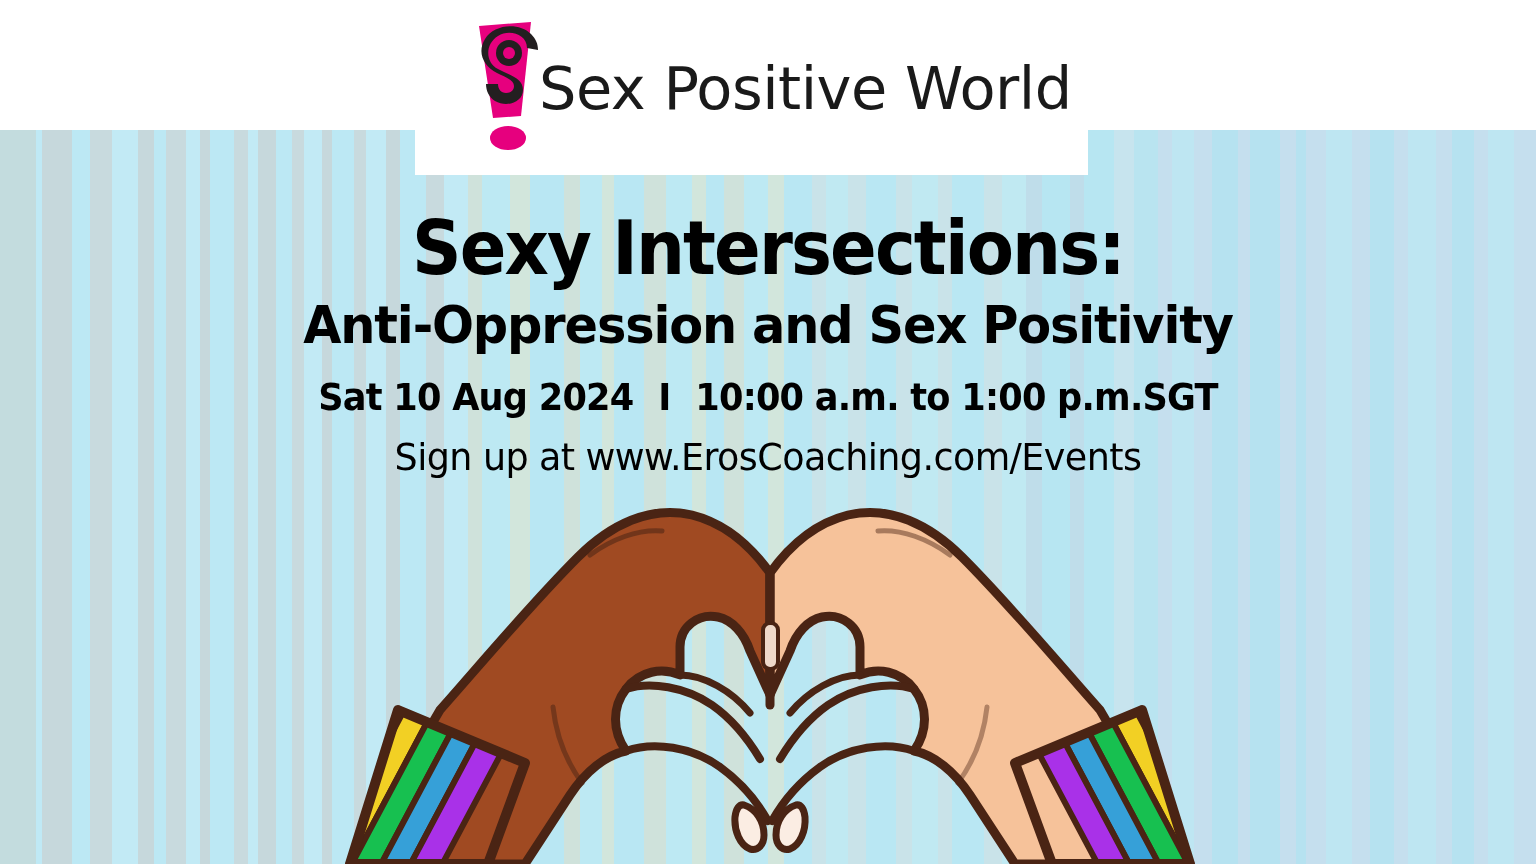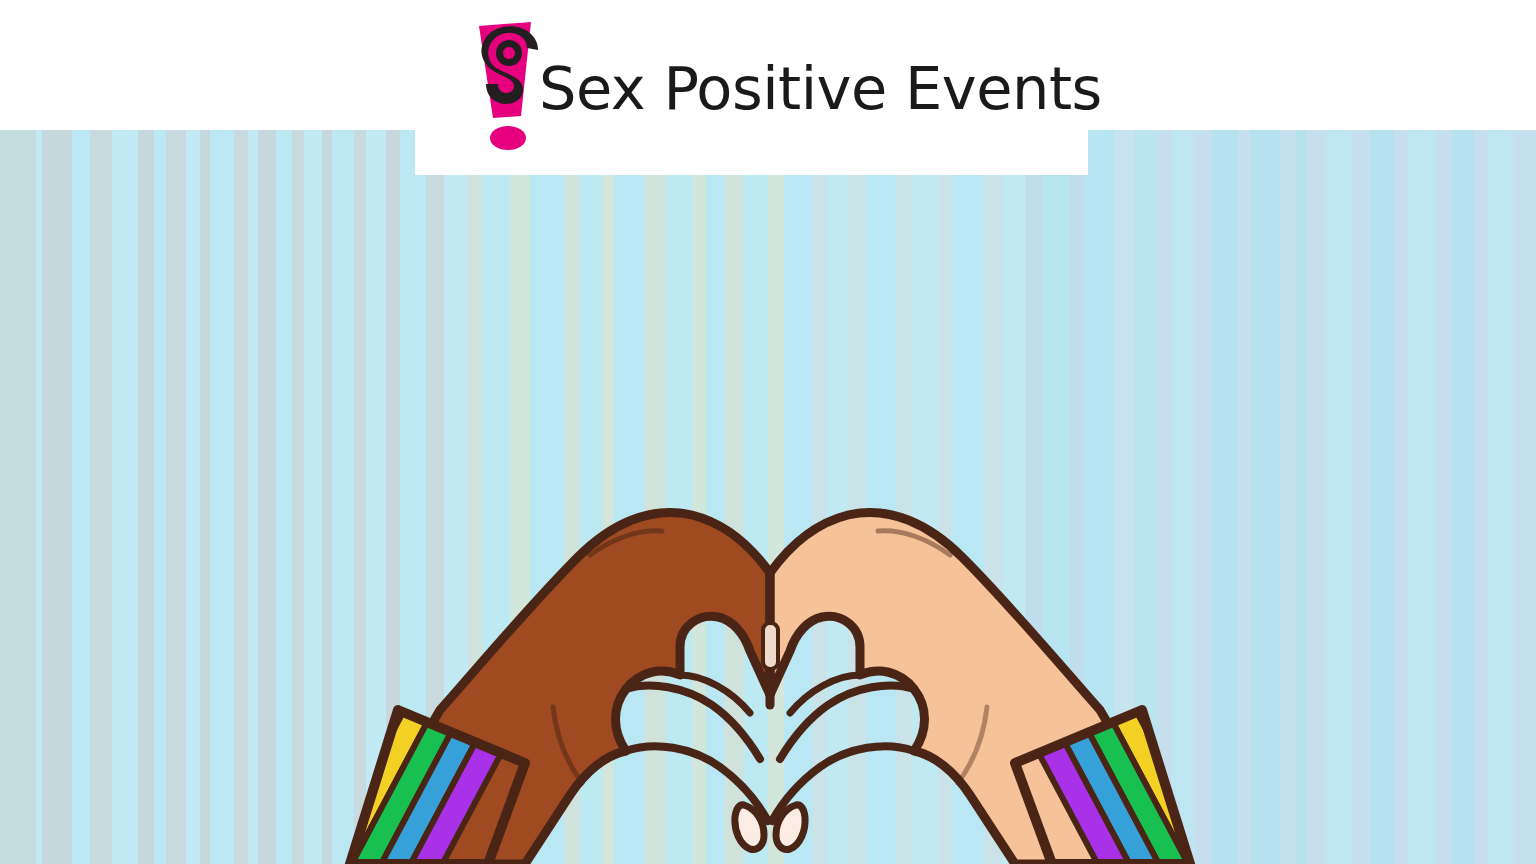--- a/index.html
+++ b/index.html
@@ -238,23 +238,31 @@
         <path d="M62,28 C62,14 44,9 33,16 C20,24 20,42 33,49
                  C44,55 58,58 58,70 C58,82 42,88 30,81
                  C24,77 21,71 21,64
                  L33,64 C33,69 36,73 41,73 C46,73 49,70 49,66
                  C49,60 40,57 32,53 C18,46 12,32 20,19
                  C29,4 54,2 66,14 C71,19 73,24 73,30 Z" fill="#231f20"></path>
         <circle cx="44" cy="33" r="13" fill="#231f20"></circle>
         <circle cx="44" cy="33" r="6" fill="#E6007E"></circle>
       </svg>
     </div>
-    <div id="logo-wordmark">Sex Positive Events</div>
+    <div id="logo-wordmark">Sex Positive World</div>
   </div>
 
+  <div id="headline-block">
+    <h1 id="title-main">Sexy Intersections:</h1>
+    <h2 id="title-sub">Anti-Oppression and Sex Positivity</h2>
+    <div id="datetime-row">
+      <span>Sat 10 Aug 2024</span><span class="sep">I</span><span>10:00 a.m. to 1:00 p.m.SGT</span>
+    </div>
+    <div id="signup-row">Sign up at www.ErosCoaching.com/Events</div>
+  </div>
 
   <div id="hands-art">
     <svg width="900" height="369" viewBox="0 0 900 369" xmlns="http://www.w3.org/2000/svg">
       <defs>
         <clipPath id="clipBandL">
           <path d="M78,215 L205,268 L168,369 L30,369 Z"></path>
         </clipPath>
         <clipPath id="clipBandR">
           <path d="M822,215 L695,268 L732,369 L870,369 Z"></path>
         </clipPath>

